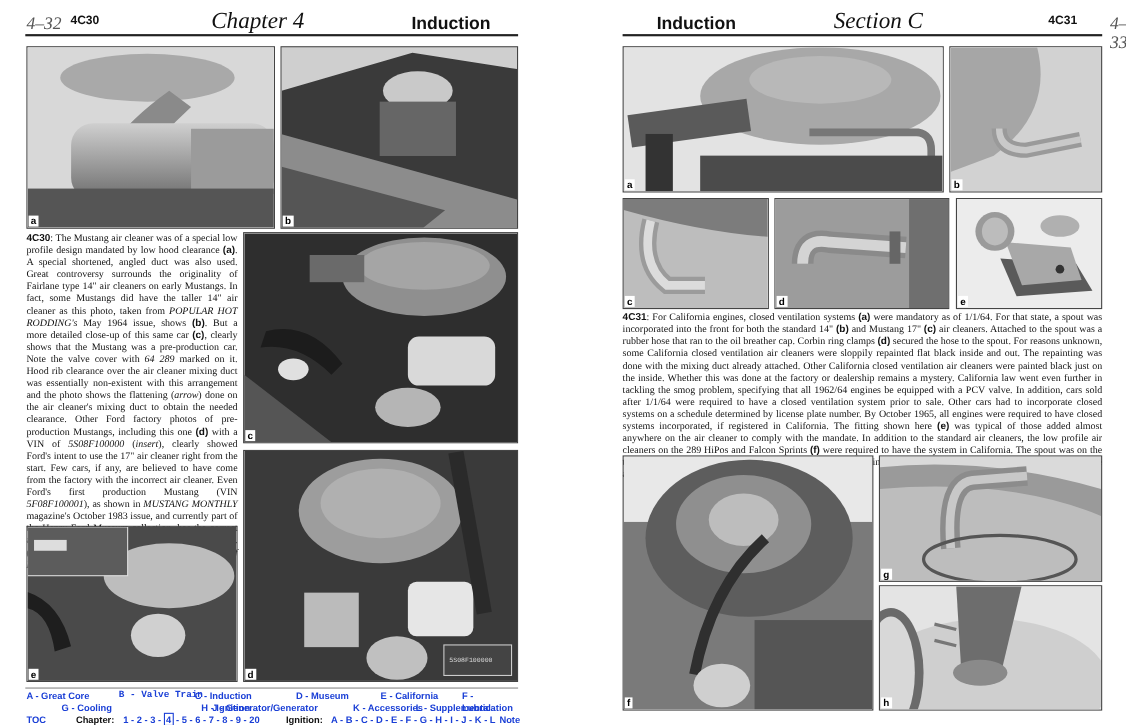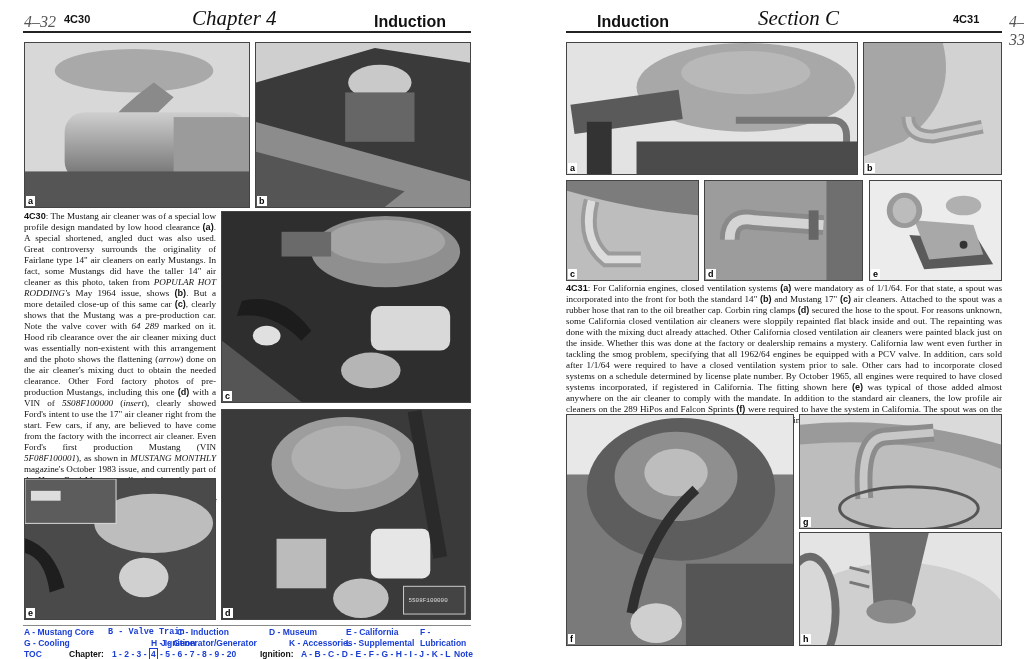--- a/index.html
+++ b/index.html
@@ -103,28 +103,28 @@
       <rect x="183" y="178" width="62" height="28" fill="#444" stroke="#ccc" stroke-width="1"></rect>
       <text x="188" y="194" font-size="6" fill="#ddd" font-family="Liberation Mono, monospace">5S08F100000</text>
     </svg>
     <span class="lbl">d</span>
   </div>
 
   <div class="abs" style="left:23px;top:625px;width:448px;height:1px;background:#888;"></div>
 
   <div class="abs nav" style="left:24px;top:627px;width:450px;">
     <div style="position:relative;height:11px;">
-      <a class="abs" style="left:0;" href="#">A - Mustang Core</a>
+      <a class="abs" style="left:0;" href="#">A - Great Core</a>
       <a class="abs" style="left:84px;font-family:Liberation Mono, monospace;" href="#">B - Valve Train</a>
       <a class="abs" style="left:153px;" href="#">C - Induction</a>
       <a class="abs" style="left:245px;" href="#">D - Museum</a>
       <a class="abs" style="left:322px;" href="#">E - California</a>
       <a class="abs" style="left:396px;" href="#">F - Lubrication</a>
     </div>
-    <div style="position:relative;height:11px;">
+    <div style="position:relative;height:11px;margin-left:32px;">
       <a class="abs" style="left:0;" href="#">G - Cooling</a>
       <a class="abs" style="left:95px;padding-left:32px;" href="#">H - Ignition</a>
       <a class="abs" style="left:137px;" href="#">J - Generator/Generator</a>
       <a class="abs" style="left:245px;padding-left:20px;" href="#">K - Accessories</a>
       <a class="abs" style="left:322px;" href="#">L - Supplemental</a>
     </div>
     <div style="position:relative;height:11px;">
       <a class="abs" style="left:0;" href="#">TOC</a>
       <span class="abs blk" style="left:45px;">Chapter:</span>
       <span class="abs" style="left:88px;" id="chapters"><a href="#">1</a><span> - </span><a href="#">2</a><span> - </span><a href="#">3</a><span> - </span><a href="#" class="cur">4</a><span> - </span><a href="#">5</a><span> - </span><a href="#">6</a><span> - </span><a href="#">7</a><span> - </span><a href="#">8</a><span> - </span><a href="#">9</a><span> - </span><a href="#">20</a></span>

